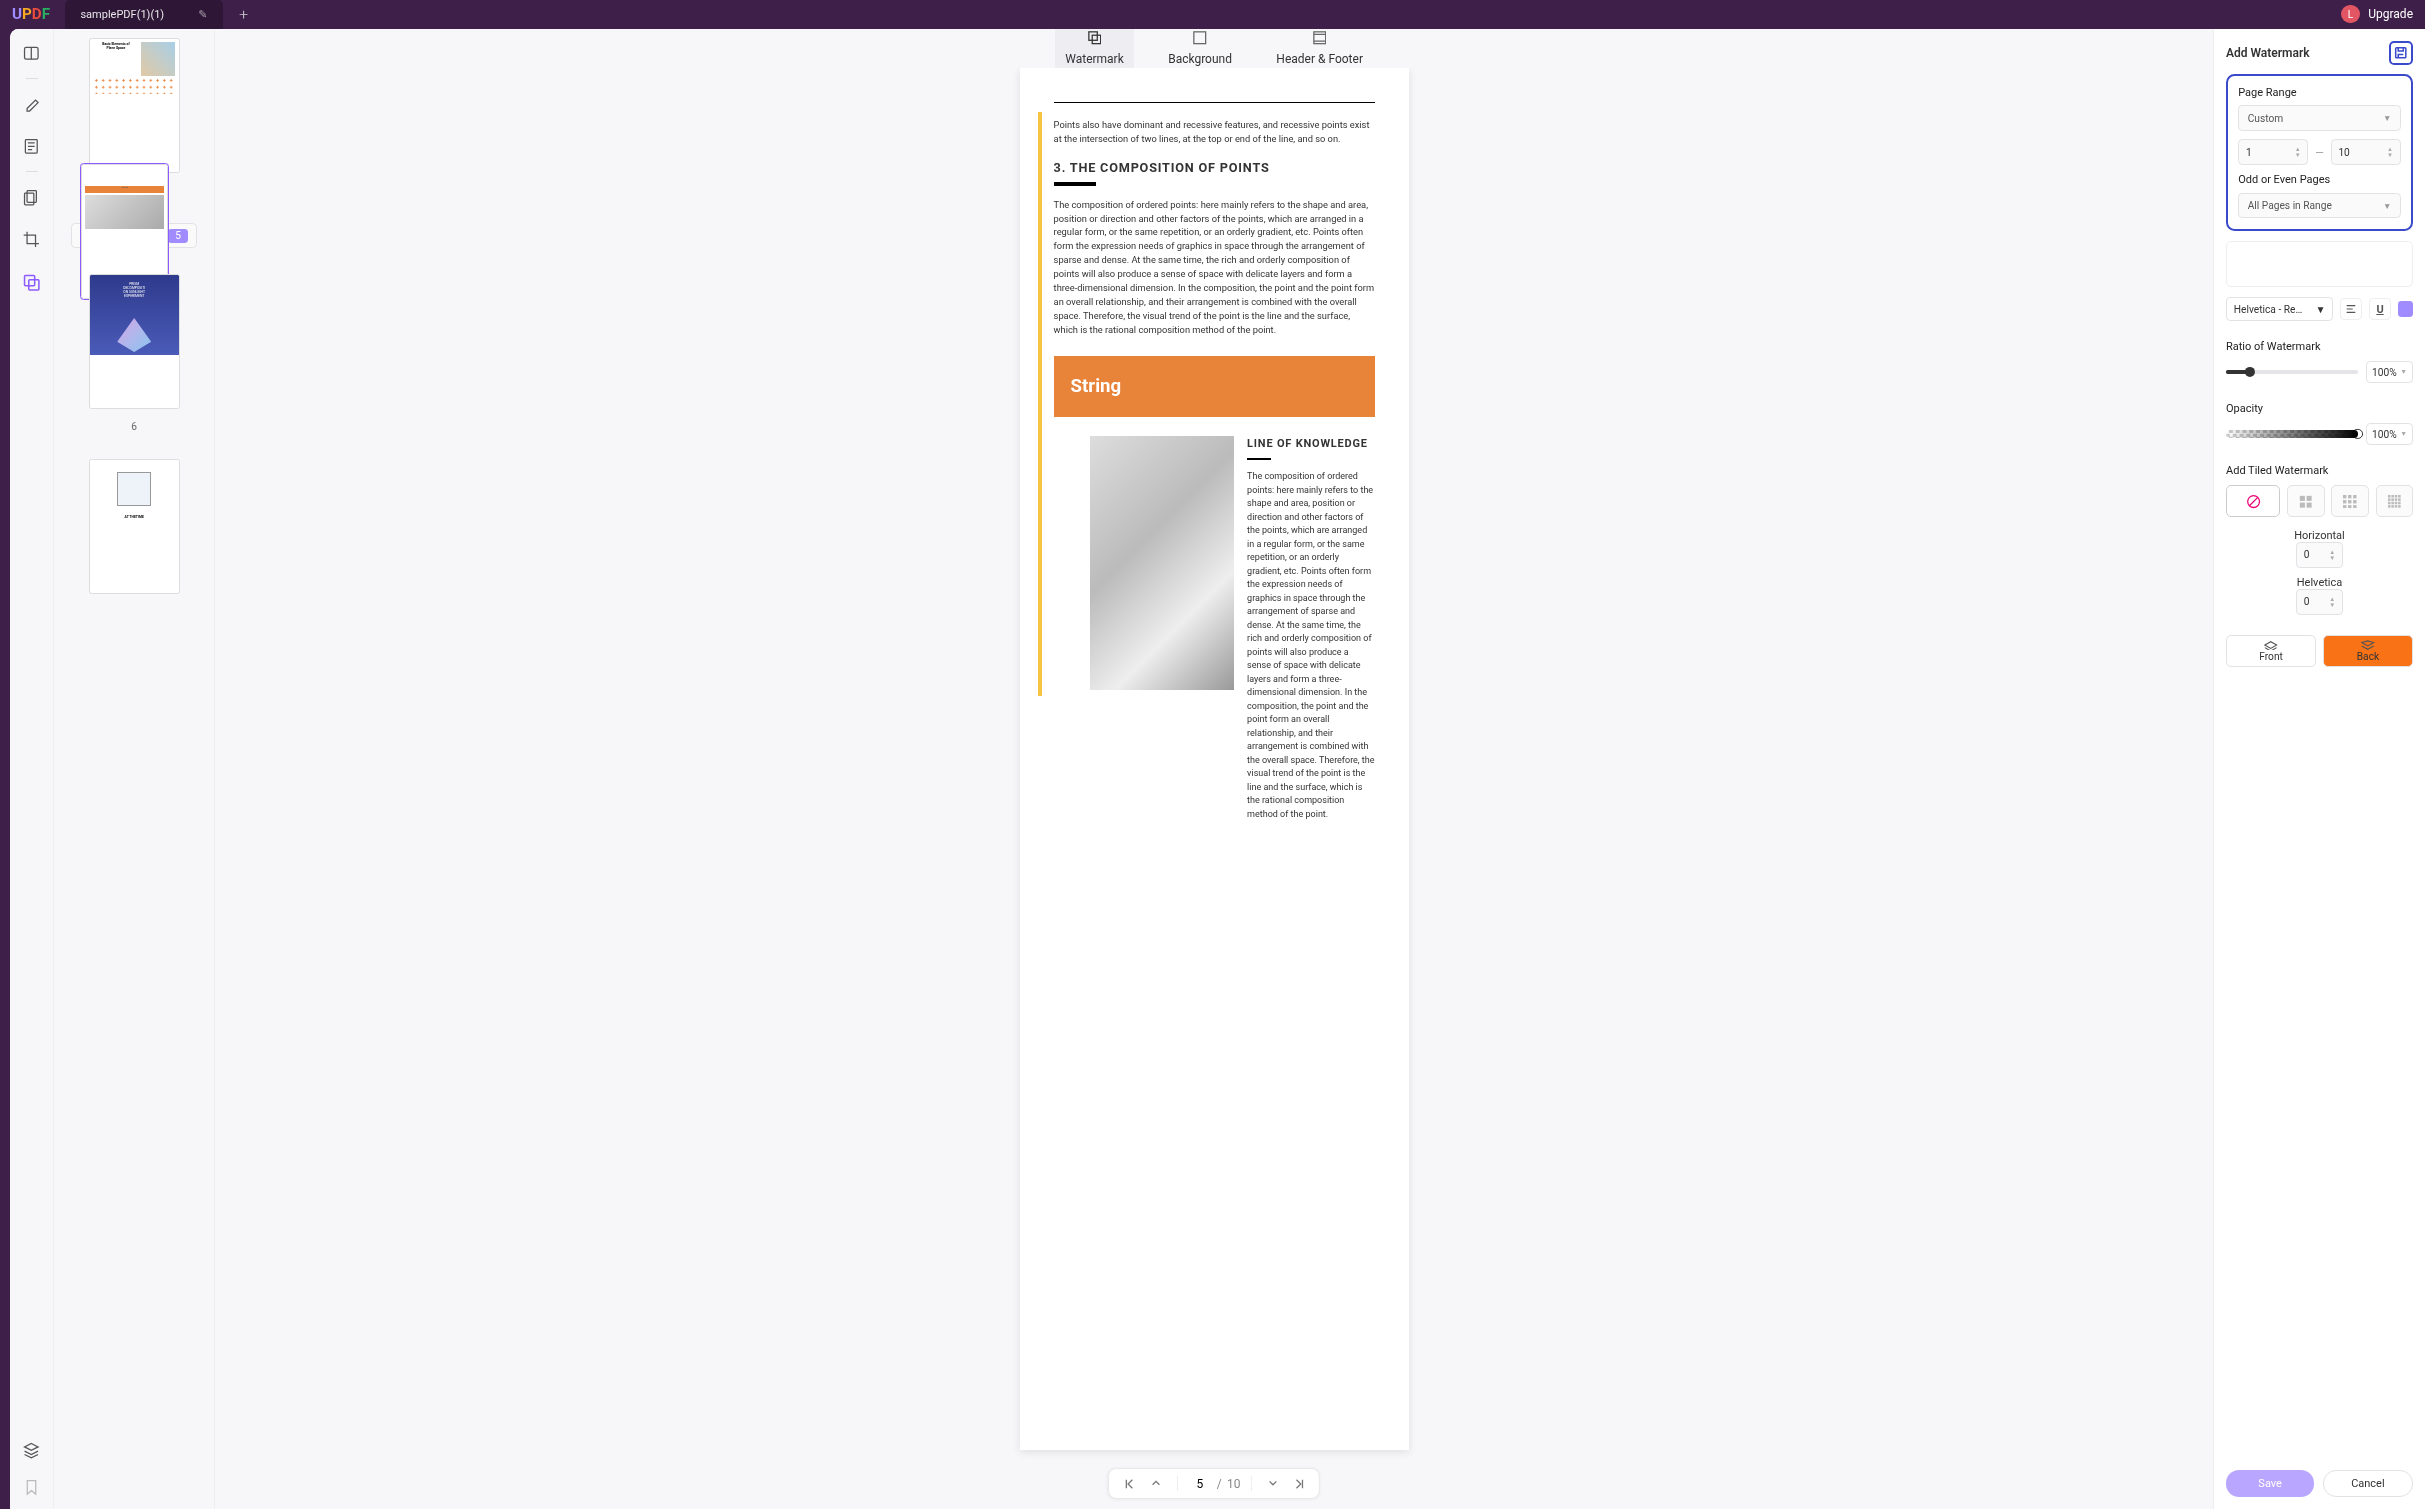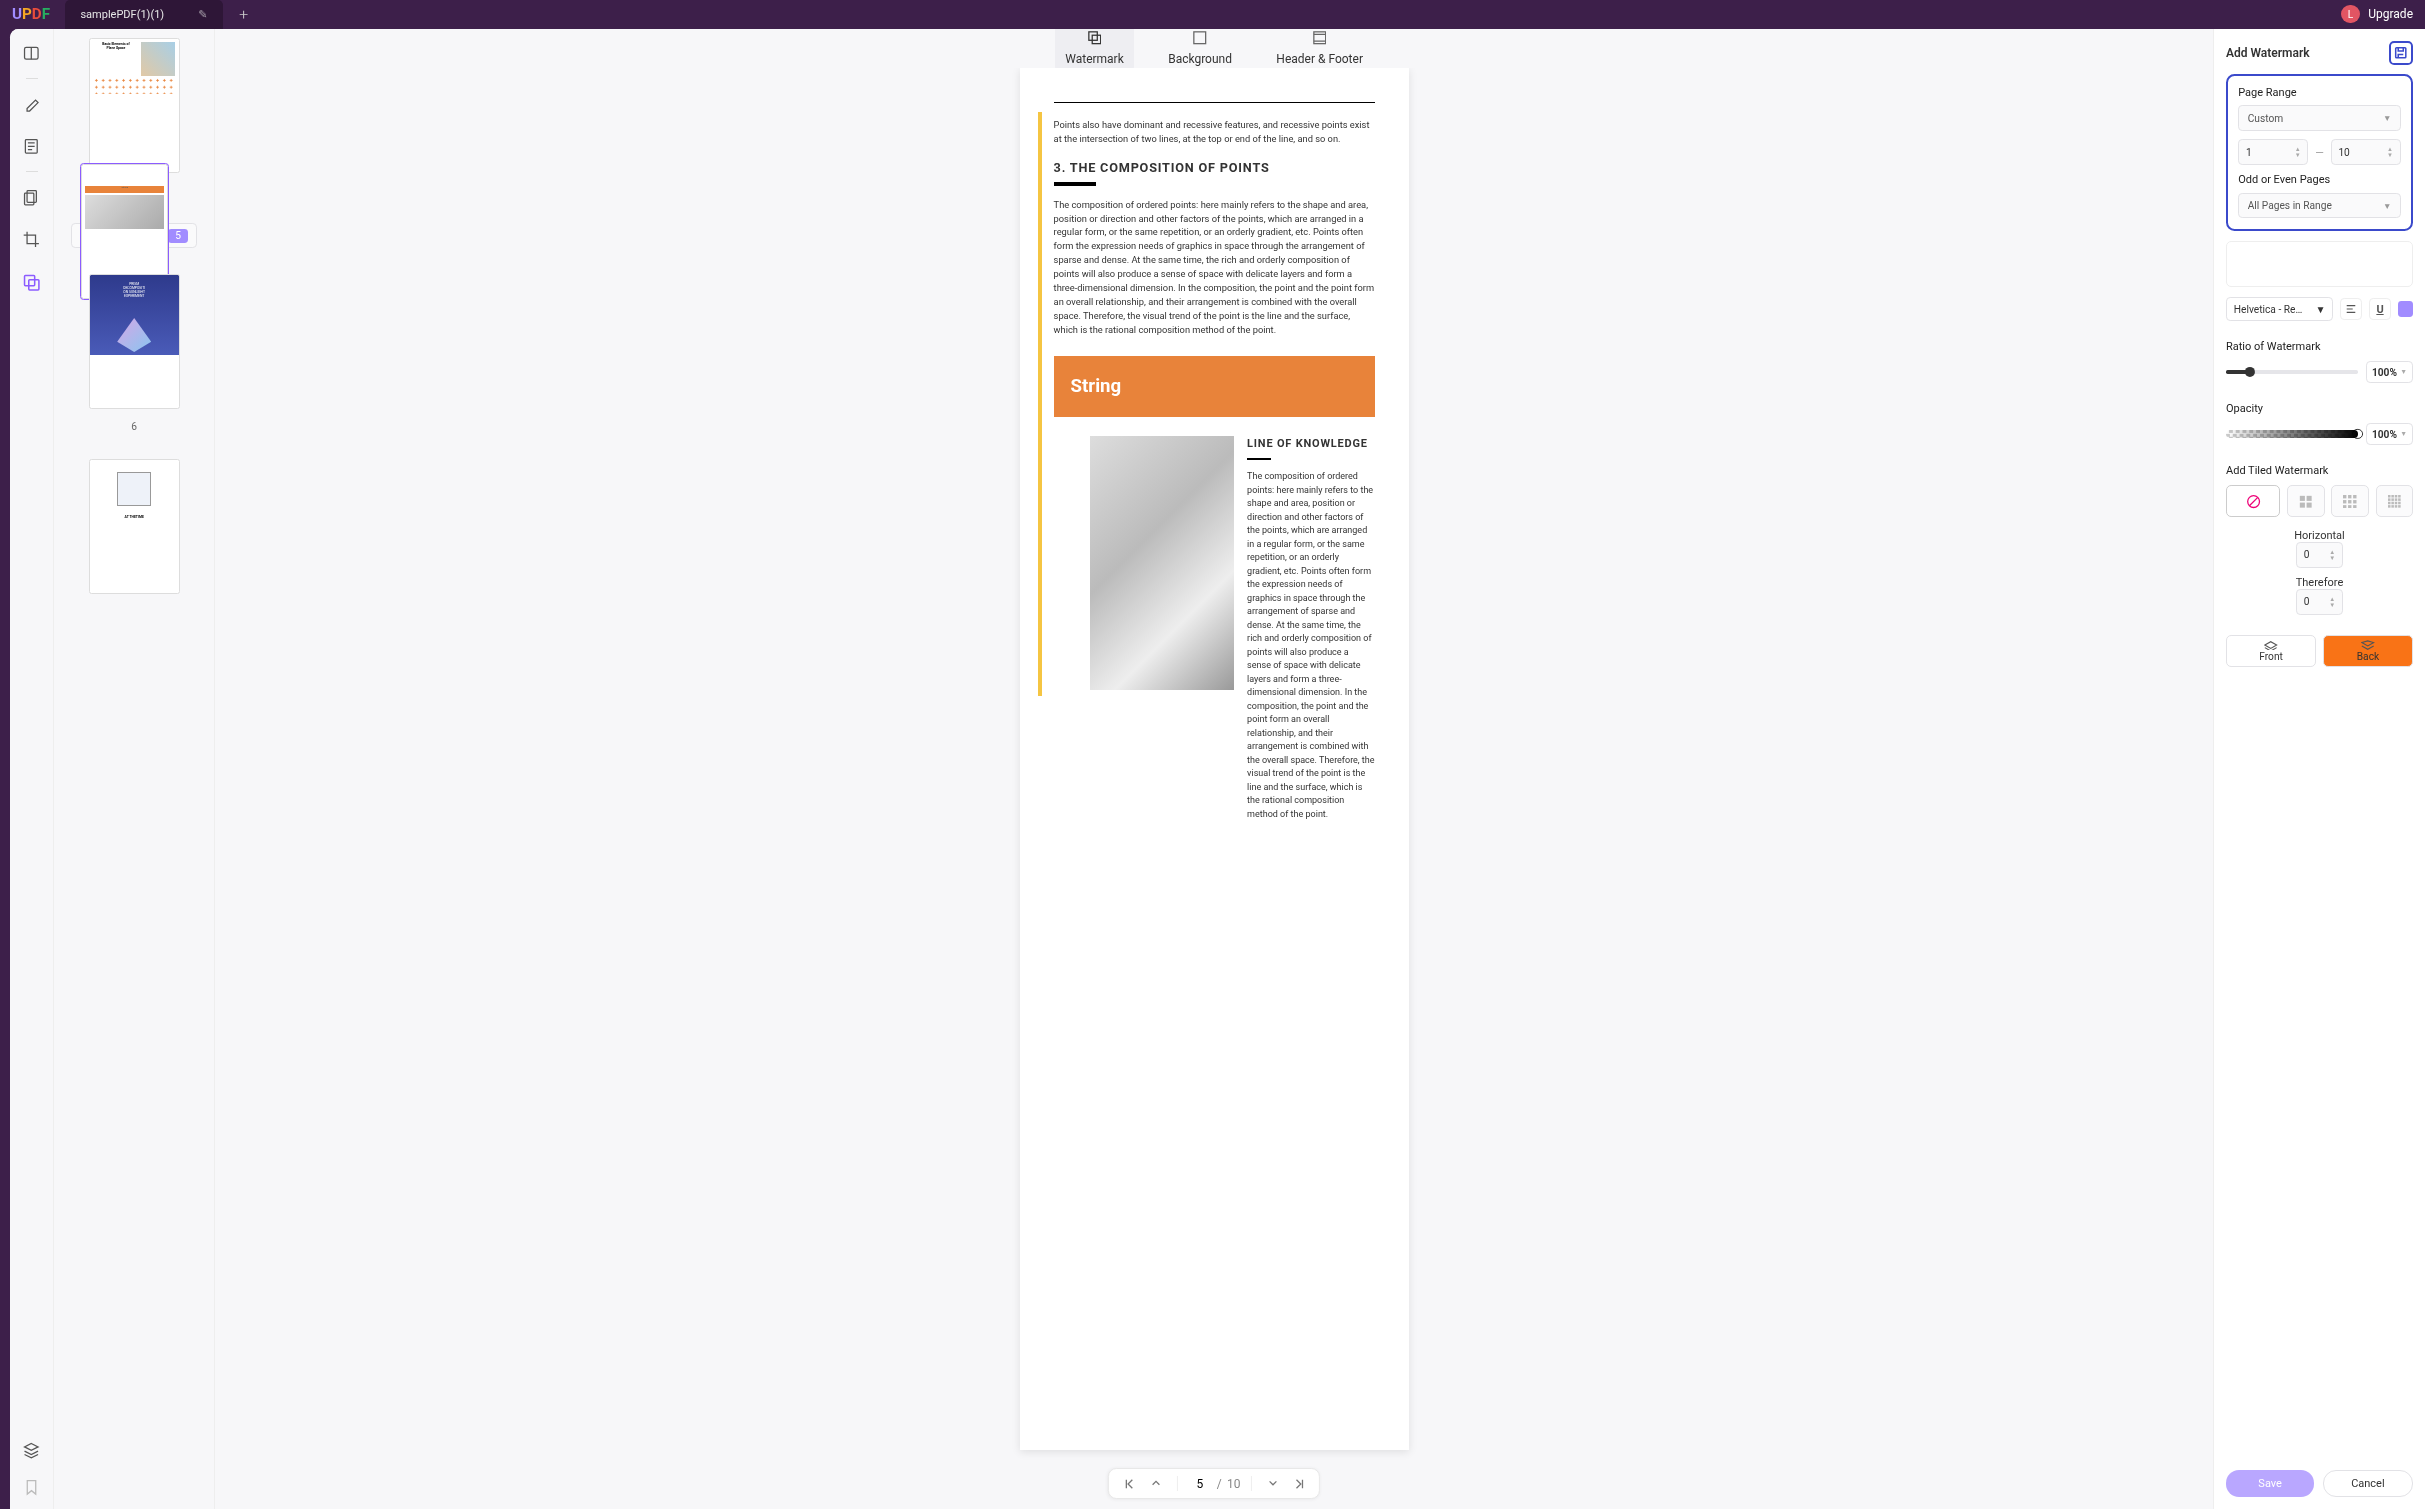--- a/index.html
+++ b/index.html
@@ -68,21 +68,21 @@
 #preview-area { height: 46px; border: 0.8px solid #eee; border-radius:5.1px; margin-bottom:10.2px; }
 .fontrow { display:flex; align-items:center; gap:6.8px; margin-bottom: 15.2px; }
 .fontsel { flex:1; height:24px; border:0.8px solid #e2e2e6; border-radius:4.2px; padding:0 6.8px; font-size:10.2px; display:flex; align-items:center; justify-content:space-between; overflow:hidden; white-space:nowrap; }
 .icbtn { width:22px; height:22px; border:0.8px solid #eee; border-radius:4.2px; display:flex; align-items:center; justify-content:center; font-size:11px; color:#555; }
 .swatch { width:15.2px; height:15.2px; background:#a18cff; border-radius:3.4px; }
 .section-lbl { font-size:11px; margin: 3.4px 0 8.5px; color:#222; }
 .sliderow { display:flex; align-items:center; gap:8.5px; margin-bottom:15.2px; }
 .slider { flex:1; height:3.4px; background:#e5e5e9; border-radius:1.7px; position:relative; }
 .slider .fill { position:absolute; left:0; top:0; height:100%; background:#333; border-radius:1.7px; }
 .slider .knob { position:absolute; top:50%; width:10.2px; height:10.2px; background:#333; border-radius:50%; transform:translate(-50%,-50%); }
-.pct { width:47px; height:22px; border:0.8px solid #e2e2e6; border-radius:4.2px; display:flex; align-items:center; justify-content:center; font-size:10.2px; gap:3.4px;font-weight:bold; }
+.pct { width:47px; height:22px; border:0.8px solid #e2e2e6; border-radius:4.2px; display:flex; align-items:center; justify-content:center; font-size:10.2px; gap:3.4px; }
 .opslider { flex:1; height:8.5px; background: repeating-conic-gradient(#ccc 0 25%, #fff 0 50%) 0 0/6.8px 6.8px; border-radius:4.2px; position:relative; }
 .opslider::after { content:''; position:absolute; inset:0; background:linear-gradient(90deg, transparent, #000); border-radius:4.2px; }
 .opslider .knob { position:absolute; right:0; top:50%; width:10.2px; height:10.2px; background:#fff; border:1.7px solid #333; border-radius:50%; transform:translate(50%,-50%); }
 .tiles { display:flex; gap:6.8px; margin-bottom:12px; }
 .tile { flex:1; height:32px; border:0.8px solid #e2e2e6; border-radius:5.1px; display:flex; align-items:center; justify-content:center; background:#fbfbfc; }
 .tile.sel { border-color:#ccc; background:#fff; }
 .lblrow { display:flex; align-items:center; justify-content:space-between; margin-bottom:8.5px;flex-direction:column; }
 .lblrow .numin { width:47px; flex:none; }
 .fb { display:flex; gap:6.8px; margin:12px 0 15.2px; }
 .fbbtn { flex:1; height:32px; border:0.8px solid #e2e2e6; border-radius:5.1px; display:flex; flex-direction:column; align-items:center; justify-content:center; font-size:10.2px; gap:0.8px; background:#fff; }
@@ -400,21 +400,21 @@
     </div>
 
     <div class="lblrow">
       <span>Horizontal</span>
       <div class="numin">
           <span>0</span>
           <span class="spin">▲<br>▼</span>
         </div>
     </div>
     <div class="lblrow">
-      <span>Therefore</span>
+      <span>Helvetica</span>
       <div class="numin">
           <span>0</span>
           <span class="spin">▲<br>▼</span>
         </div>
     </div>
 
     <div class="fb">
       <div class="fbbtn">
         <svg width="13.5" height="10.2" fill="none" stroke="#555" stroke-width="1.3" viewBox="0 0 16 12">
             <path d="M1 6l7-4 7 4-7 4-7-4zM1 9l7 4 7-4"></path>

